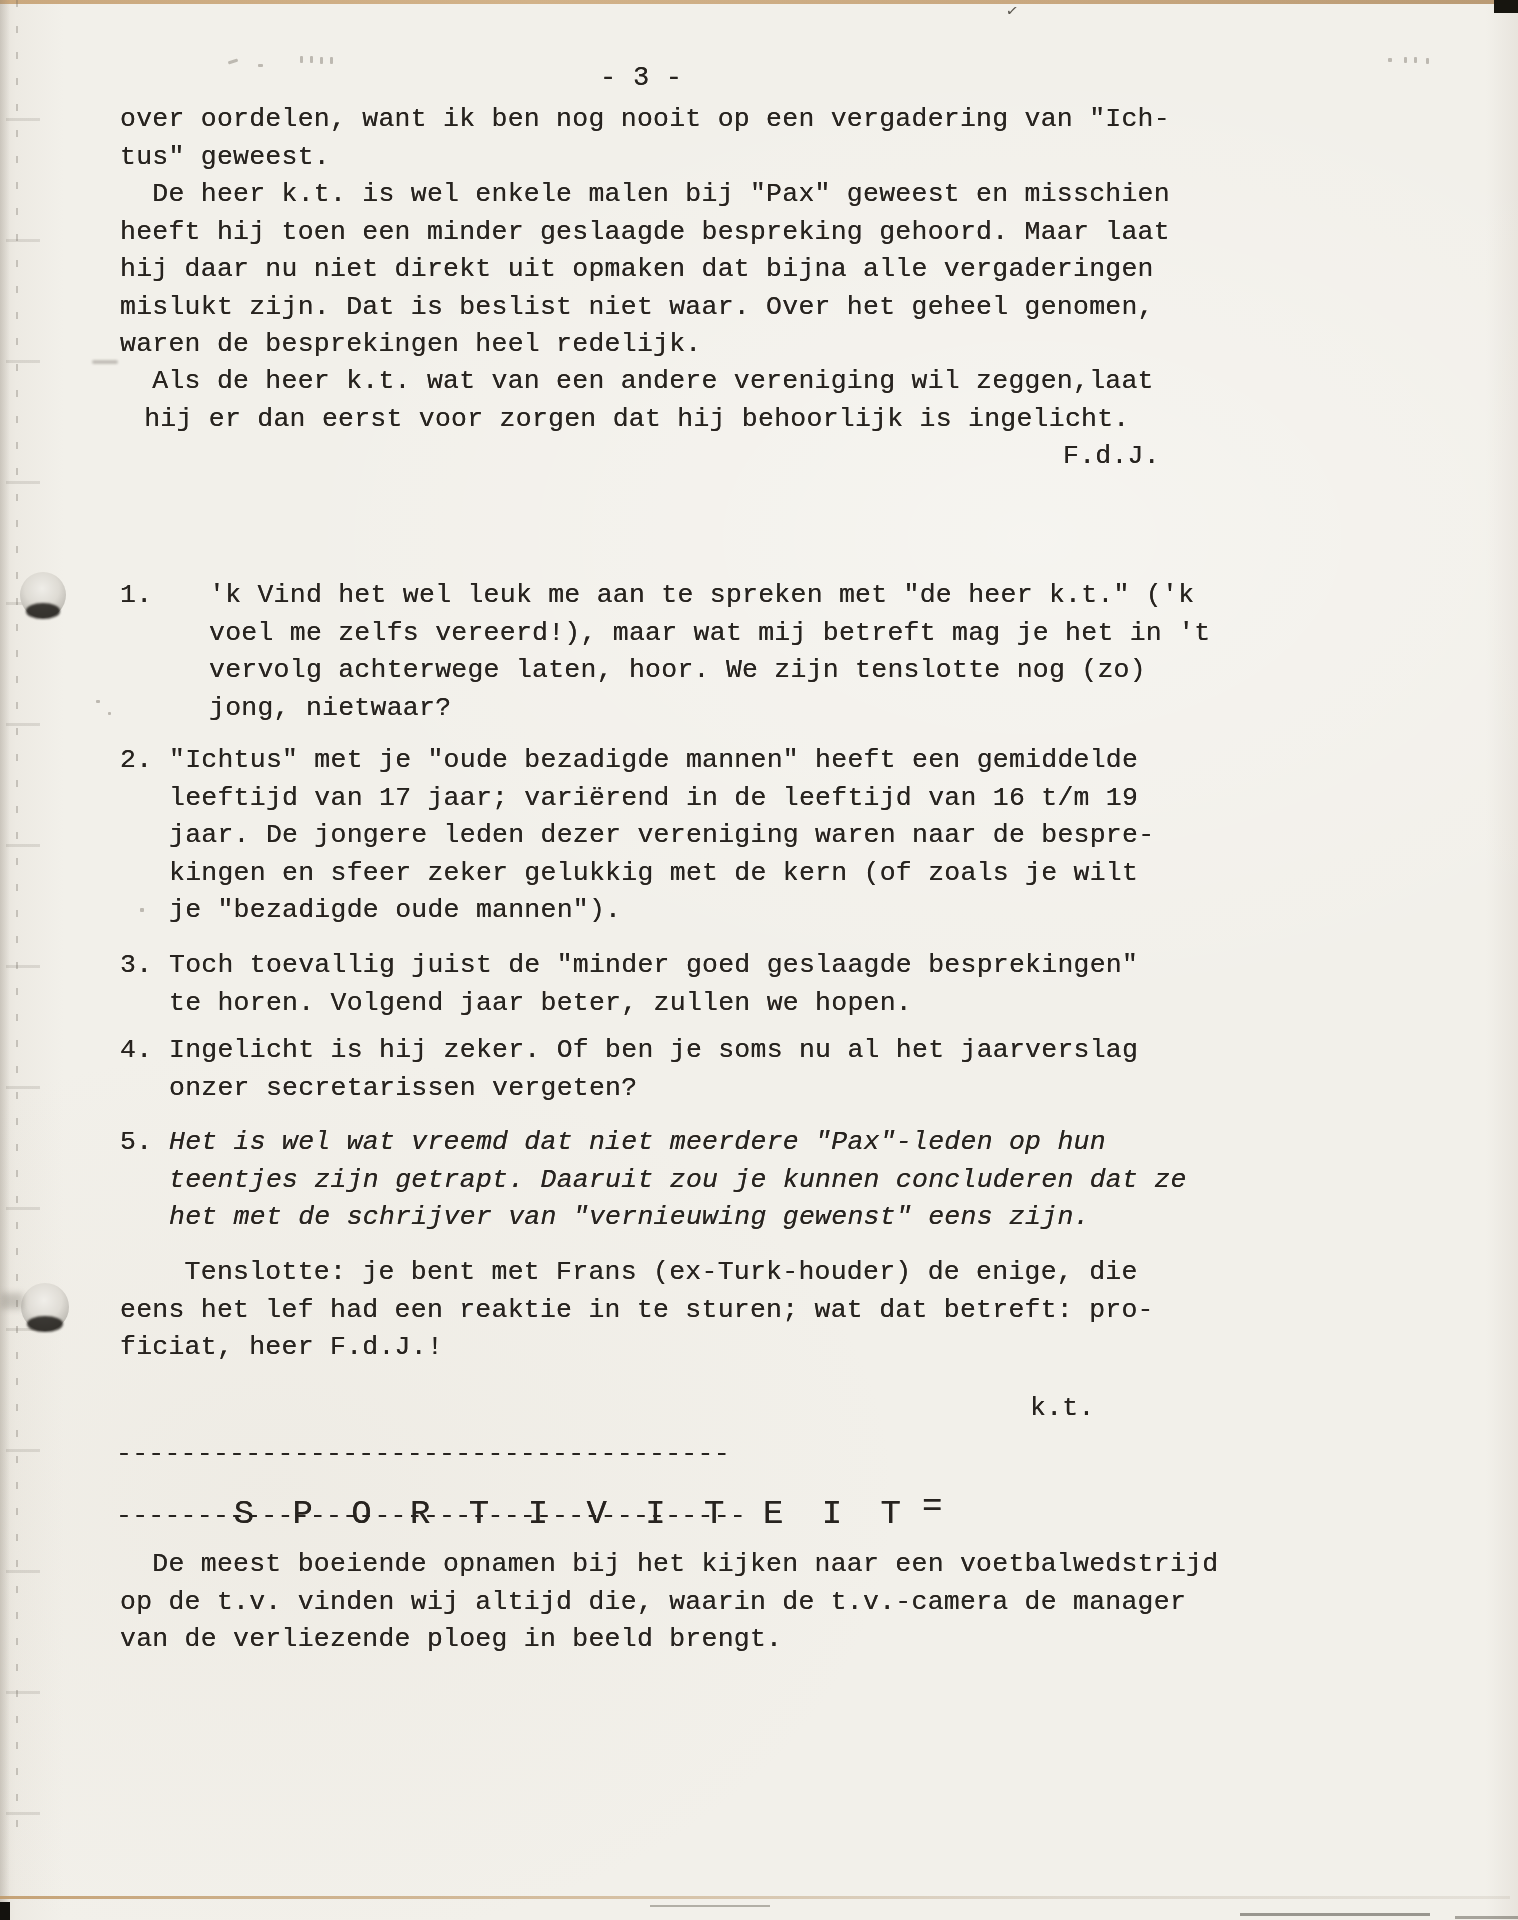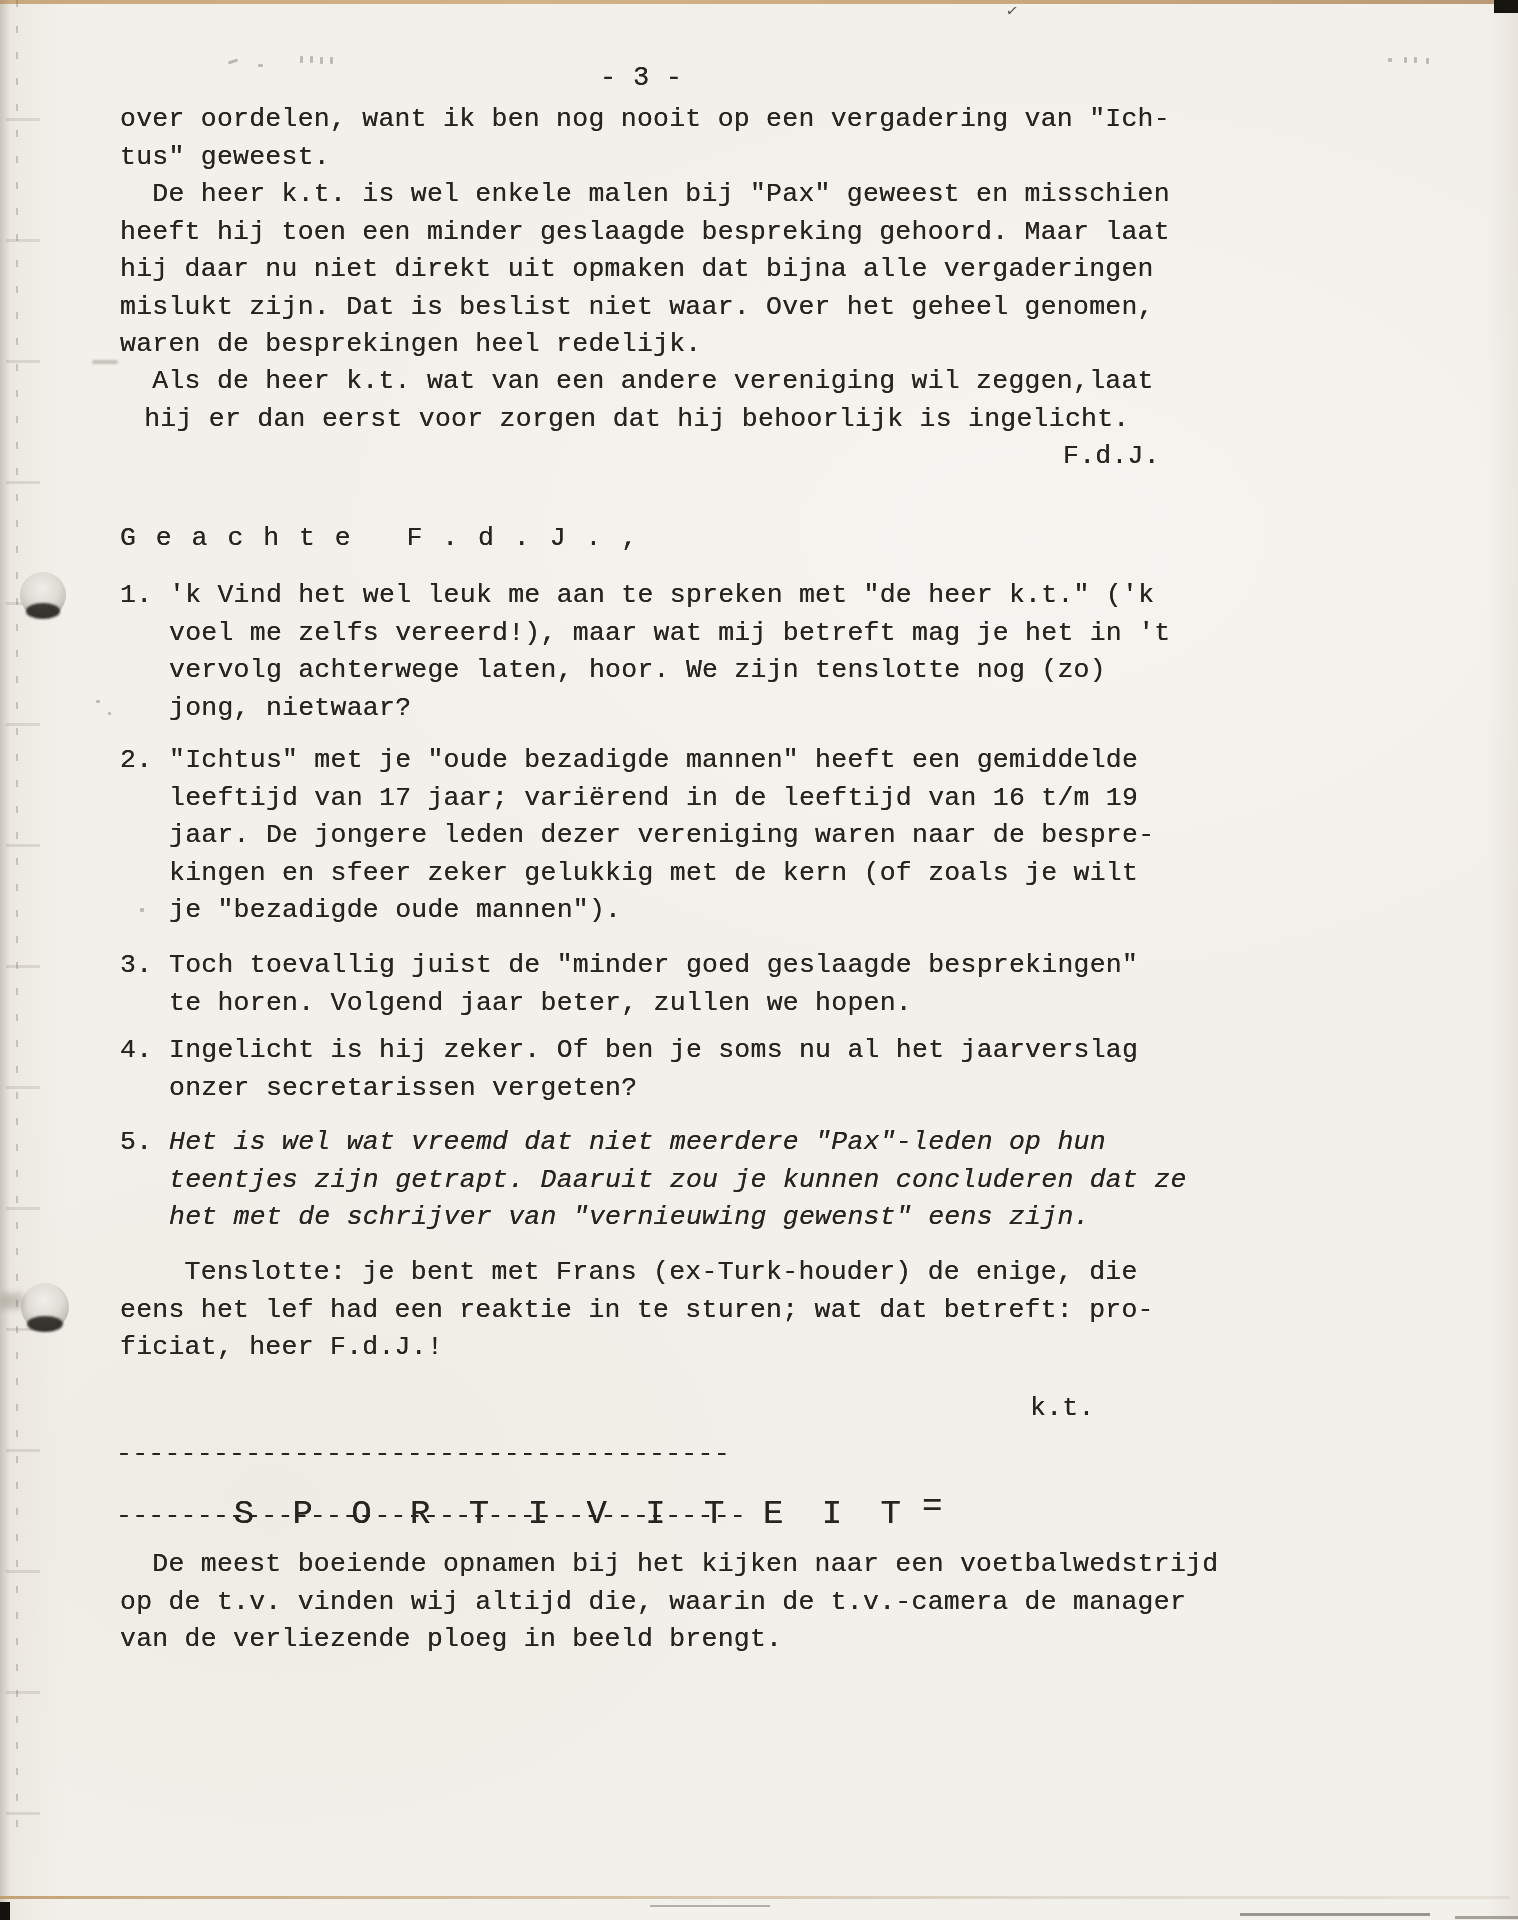--- a/index.html
+++ b/index.html
@@ -118,25 +118,24 @@
 heeft hij toen een minder geslaagde bespreking gehoord. Maar laat
 hij daar nu niet direkt uit opmaken dat bijna alle vergaderingen
 mislukt zijn. Dat is beslist niet waar. Over het geheel genomen,
 waren de besprekingen heel redelijk.</div>
 
   <div class="tw" style="left:120px;top:363px;text-align:center;">  Als de heer k.t. wat van een andere vereniging wil zeggen,laat
 hij er dan eerst voor zorgen dat hij behoorlijk is ingelicht.</div>
 
   <div class="tw" style="left:1063px;top:438px;">F.d.J.</div>
 
-  <div class="tw salutation" style="left:120px;top:520px;">G e a c h t e   F . d . J . ,</div>
 
   <div class="list-item" style="top:577px;">
     <span class="tw list-num" style="position:static;">1.</span>
-    <span class="tw" style="position:static;">'k Vind het wel leuk me aan te spreken met "de heer k.t." ('k
+    <span class="tw" style="position:static;margin-left:40px;">'k Vind het wel leuk me aan te spreken met "de heer k.t." ('k
 voel me zelfs vereerd!), maar wat mij betreft mag je het in 't
 vervolg achterwege laten, hoor. We zijn tenslotte nog (zo)
 jong, nietwaar?</span>
   </div>
 
   <div class="list-item" style="top:742px;">
     <span class="tw list-num" style="position:static;">2.</span>
     <span class="tw" style="position:static;">"Ichtus" met je "oude bezadigde mannen" heeft een gemiddelde
 leeftijd van 17 jaar; variërend in de leeftijd van 16 t/m 19
 jaar. De jongere leden dezer vereniging waren naar de bespre-

